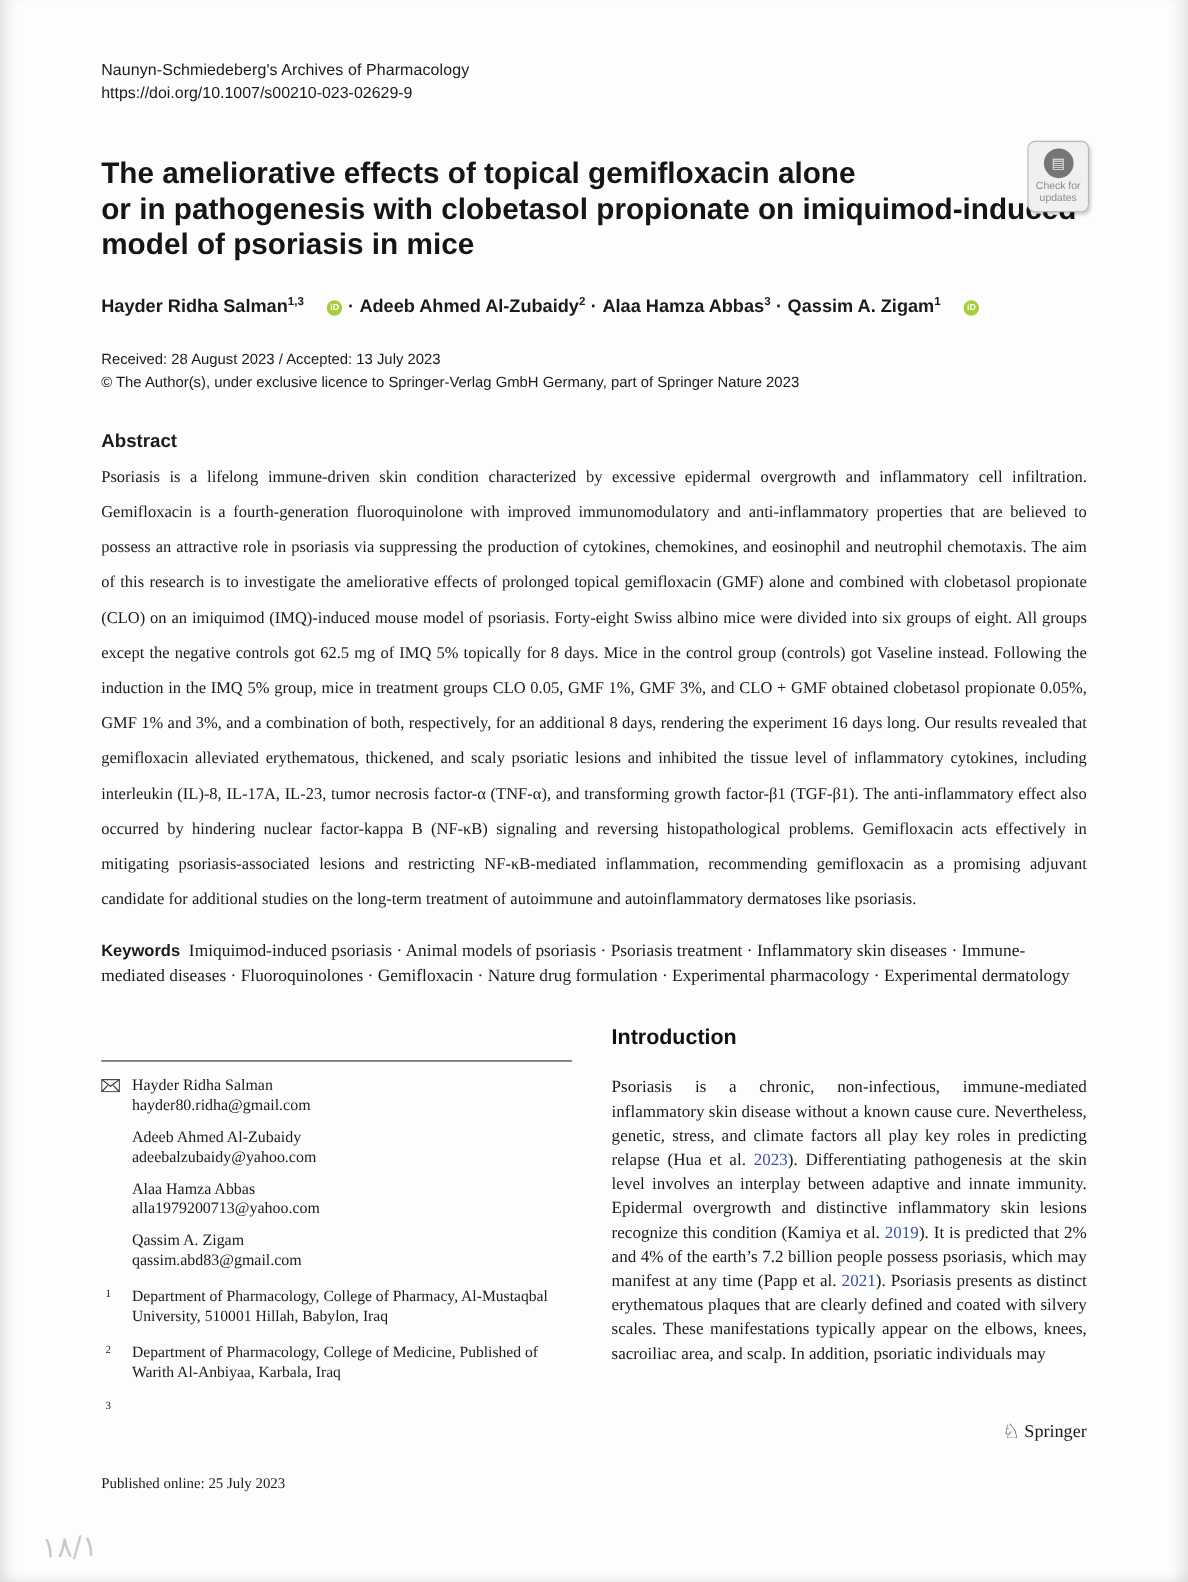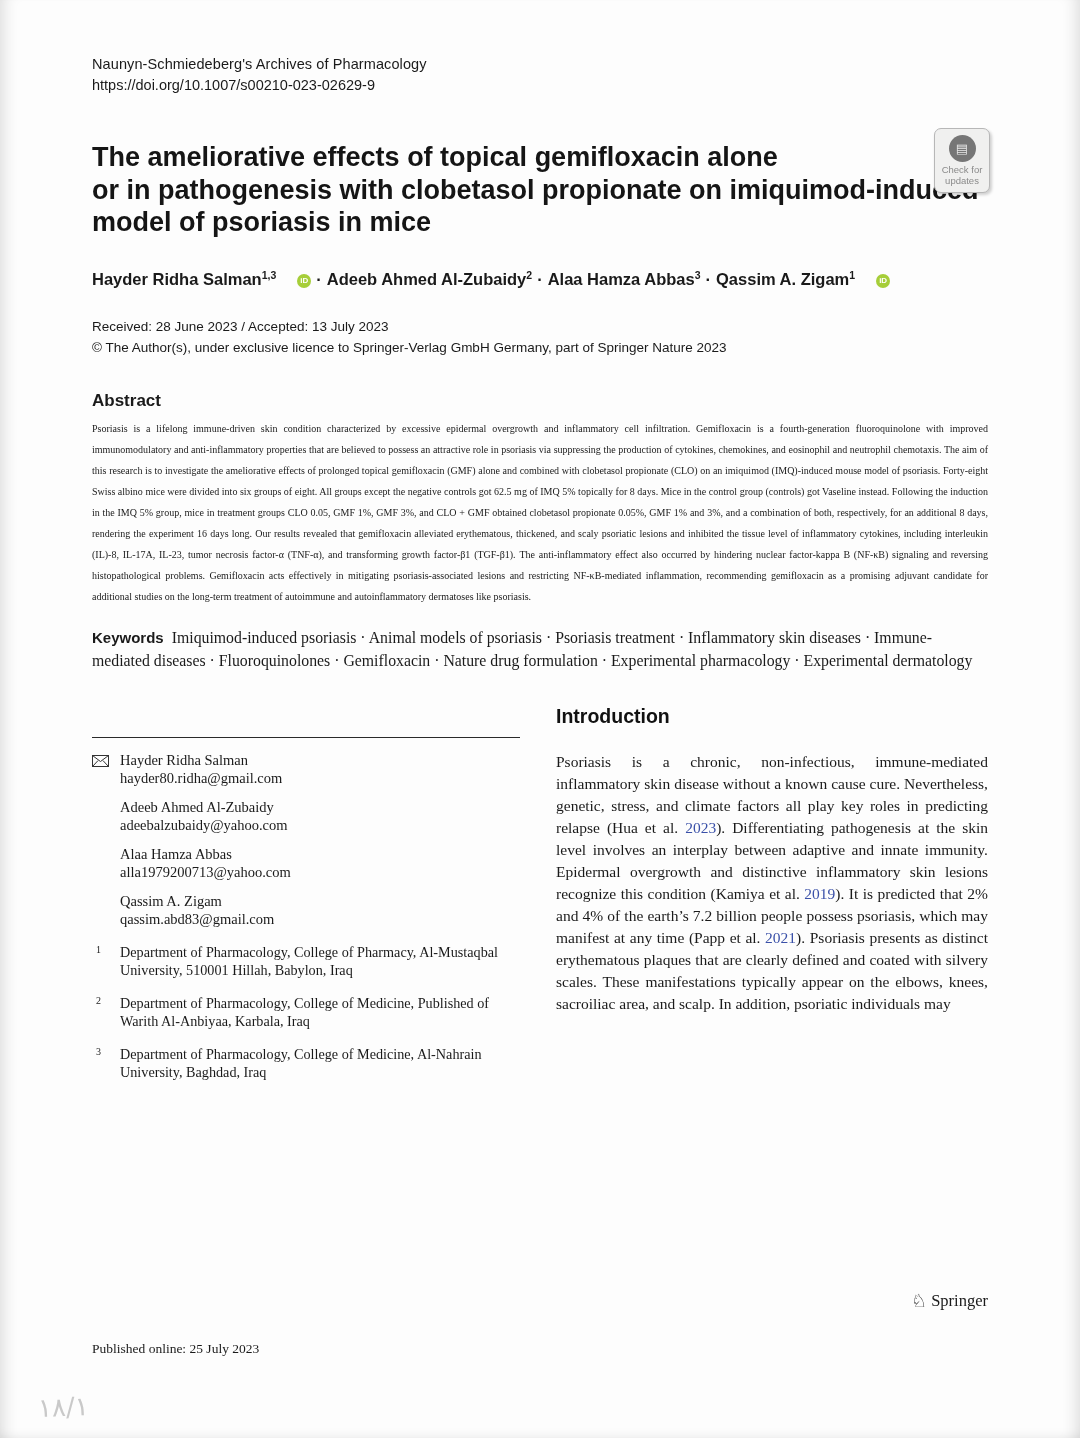--- a/index.html
+++ b/index.html
@@ -53,21 +53,21 @@
     border-radius:50%; background:#a6ce39; color:#fff;
     font-size:8px; font-weight:bold; line-height:14px; text-align:center;
     vertical-align:2px; font-family:"Liberation Sans", sans-serif;
   }
 
   .dates     { margin-top:30px; font-size:13.5px; }
   .copyright { margin-top:6px;  font-size:13.5px; }
 
   .abstract-heading { margin-top:36px; font-size:17px; font-weight:bold; }
   .abstract-body {
-    margin-top:7px; font-size:10px; line-height:21px;
+    margin-top:7px; font-size:15px; line-height:32px;
     text-align:justify;
   }
   .keywords { margin-top:20px; font-size:15.8px; line-height:22.8px; }
   .kw-label { font-family:"Liberation Sans", sans-serif; font-weight:bold; font-size:15px; margin-right:8px; }
 
   .columns { margin-top:32px; display:flex; gap:36px; }
   .col-left  { width:428px; flex:none; margin-top:32px; }
   .col-right { flex:1; }
 
   .rule { border-top:1.5px solid #2a2a2a; margin-bottom:13px; }
@@ -116,21 +116,21 @@
   <div class="title">
     <span>The ameliorative effects of topical gemifloxacin alone</span>
     <span>or in pathogenesis with clobetasol propionate on imiquimod-induced</span>
     <span>model of psoriasis in mice</span>
   </div>
 
   <div class="authors">
     <span class="author"><span>Hayder Ridha Salman</span><sup>1,3</sup><span class="orcid"><span>iD</span></span></span><span class="author-sep">·</span><span class="author"><span>Adeeb Ahmed Al-Zubaidy</span><sup>2</sup></span><span class="author-sep">·</span><span class="author"><span>Alaa Hamza Abbas</span><sup>3</sup></span><span class="author-sep">·</span><span class="author"><span>Qassim A. Zigam</span><sup>1</sup><span class="orcid"><span>iD</span></span></span>
   </div>
 
-  <div class="dates">Received: 28 June 2023 / Accepted: 13 July 2023</div>
+  <div class="dates">Received: 28 August 2023 / Accepted: 13 July 2023</div>
   <div class="copyright">© The Author(s), under exclusive licence to Springer-Verlag GmbH Germany, part of Springer Nature 2023</div>
 
   <div class="abstract-heading">Abstract</div>
   <div class="abstract-body serif">Psoriasis is a lifelong immune-driven skin condition characterized by excessive epidermal overgrowth and inflammatory cell infiltration. Gemifloxacin is a fourth-generation fluoroquinolone with improved immunomodulatory and anti-inflammatory properties that are believed to possess an attractive role in psoriasis via suppressing the production of cytokines, chemokines, and eosinophil and neutrophil chemotaxis. The aim of this research is to investigate the ameliorative effects of prolonged topical gemifloxacin (GMF) alone and combined with clobetasol propionate (CLO) on an imiquimod (IMQ)-induced mouse model of psoriasis. Forty-eight Swiss albino mice were divided into six groups of eight. All groups except the negative controls got 62.5 mg of IMQ 5% topically for 8 days. Mice in the control group (controls) got Vaseline instead. Following the induction in the IMQ 5% group, mice in treatment groups CLO 0.05, GMF 1%, GMF 3%, and CLO + GMF obtained clobetasol propionate 0.05%, GMF 1% and 3%, and a combination of both, respectively, for an additional 8 days, rendering the experiment 16 days long. Our results revealed that gemifloxacin alleviated erythematous, thickened, and scaly psoriatic lesions and inhibited the tissue level of inflammatory cytokines, including interleukin (IL)-8, IL-17A, IL-23, tumor necrosis factor-α (TNF-α), and transforming growth factor-β1 (TGF-β1). The anti-inflammatory effect also occurred by hindering nuclear factor-kappa B (NF-κB) signaling and reversing histopathological problems. Gemifloxacin acts effectively in mitigating psoriasis-associated lesions and restricting NF-κB-mediated inflammation, recommending gemifloxacin as a promising adjuvant candidate for additional studies on the long-term treatment of autoimmune and autoinflammatory dermatoses like psoriasis.</div>
 
   <div class="keywords serif">
     <span class="kw-label">Keywords</span><span>Imiquimod-induced psoriasis · Animal models of psoriasis · Psoriasis treatment · Inflammatory skin diseases · Immune-mediated diseases · Fluoroquinolones · Gemifloxacin · Nature drug formulation · Experimental pharmacology · Experimental dermatology</span>
   </div>
 
   <div class="columns">
@@ -162,21 +162,21 @@
         <span class="c-email">qassim.abd83@gmail.com</span>
       </div>
 
       <div class="affiliation">
         <sup>1</sup><span>Department of Pharmacology, College of Pharmacy, Al-Mustaqbal University, 510001 Hillah, Babylon, Iraq</span>
       </div>
       <div class="affiliation">
         <sup>2</sup><span>Department of Pharmacology, College of Medicine, Published of Warith Al-Anbiyaa, Karbala, Iraq</span>
       </div>
       <div class="affiliation">
-        <sup>3</sup><span>Department of Pharmacology, College of Medicine, Al-Nahrain University, Baghdad, Iraq</span>
+        <sup>3</sup>
       </div>
     </div>
 
     <div class="col-right">
       <div class="intro-heading">Introduction</div>
       <div class="intro-body serif">
         <span>Psoriasis is a chronic, non-infectious, immune-mediated inflammatory skin disease without a known cause cure. Nevertheless, genetic, stress, and climate factors all play key roles in predicting relapse (Hua et al. </span><span class="ref-link">2023</span><span>). Differentiating pathogenesis at the skin level involves an interplay between adaptive and innate immunity. Epidermal overgrowth and distinctive inflammatory skin lesions recognize this condition (Kamiya et al. </span><span class="ref-link">2019</span><span>). It is predicted that 2% and 4% of the earth’s 7.2 billion people possess psoriasis, which may manifest at any time (Papp et al. </span><span class="ref-link">2021</span><span>). Psoriasis presents as distinct erythematous plaques that are clearly defined and coated with silvery scales. These manifestations typically appear on the elbows, knees, sacroiliac area, and scalp. In addition, psoriatic individuals may</span>
       </div>
     </div>
   </div>

